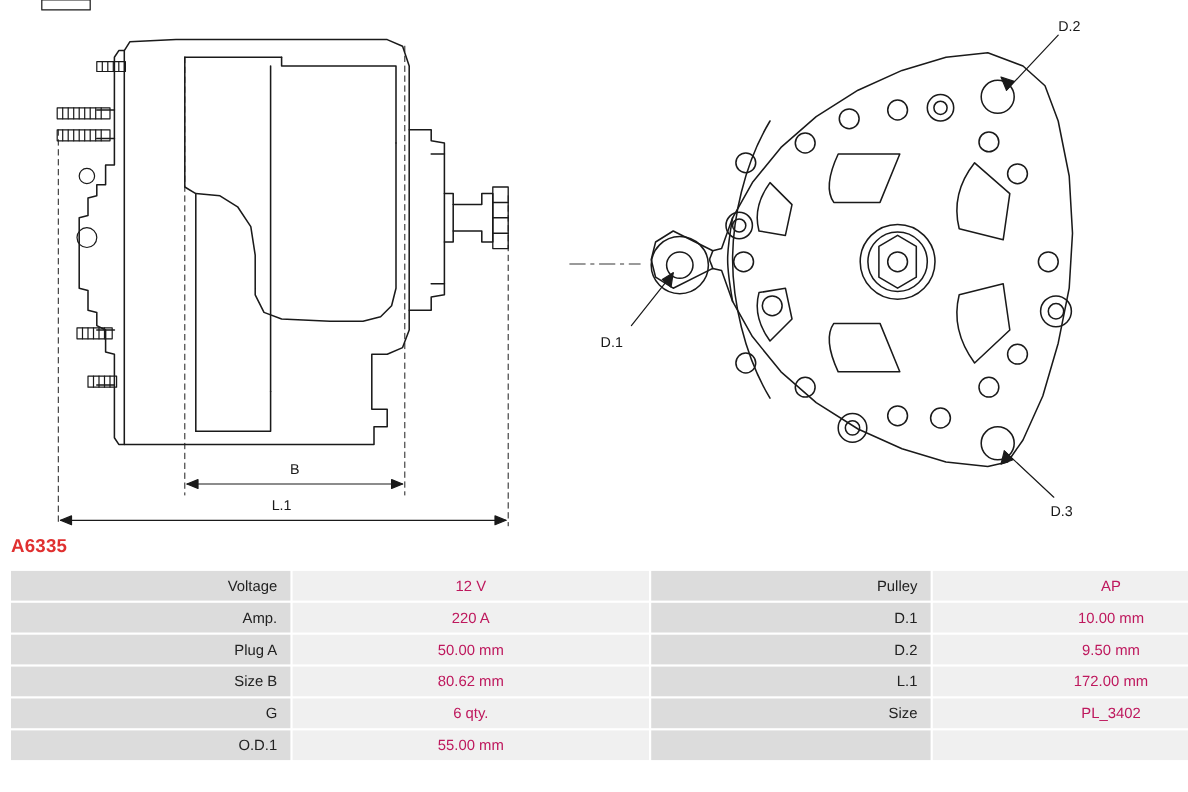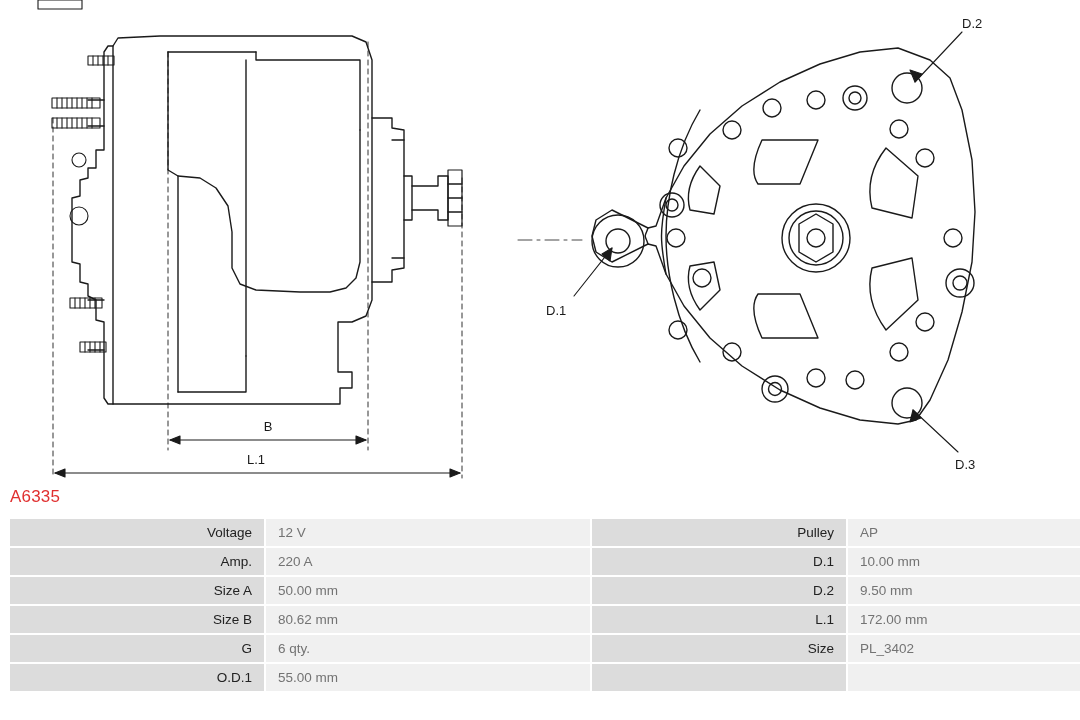--- a/index.html
+++ b/index.html
@@ -25,21 +25,21 @@
     left: 0;
     top: 0;
     width: 1080px;
     height: 486px;
   }
   .part-number {
     position: absolute;
     left: 10px;
     top: 487px;
     font-size: 17px;
-    font-weight: normal;
+    font-weight: bold;
     color: #e03030;
     letter-spacing: 0.2px;
   }
   .spec-table {
     position: absolute;
     left: 8px;
     top: 517px;
     width: 1064px;
     border-collapse: separate;
     border-spacing: 2px;
@@ -52,22 +52,22 @@
     vertical-align: middle;
   }
   .spec-table td.label {
     background: #dcdcdc;
     text-align: right;
     color: #222;
     width: 230px;
   }
   .spec-table td.value {
     background: #f0f0f0;
-    text-align: left;
-    color: #737373;
+    text-align: center;
+    color: #be185d;
     width: 300px;
   }
   .spec-table td.empty {
     background: #f0f0f0;
   }
   .spec-table td.empty-label {
     background: #dcdcdc;
   }
   .dim-label {
     font-family: "Liberation Sans", sans-serif;
@@ -279,21 +279,21 @@
         <td class="label">Pulley</td>
         <td class="value">AP</td>
       </tr>
       <tr>
         <td class="label">Amp.</td>
         <td class="value">220 A</td>
         <td class="label">D.1</td>
         <td class="value">10.00 mm</td>
       </tr>
       <tr>
-        <td class="label">Size A</td>
+        <td class="label">Plug A</td>
         <td class="value">50.00 mm</td>
         <td class="label">D.2</td>
         <td class="value">9.50 mm</td>
       </tr>
       <tr>
         <td class="label">Size B</td>
         <td class="value">80.62 mm</td>
         <td class="label">L.1</td>
         <td class="value">172.00 mm</td>
       </tr>

